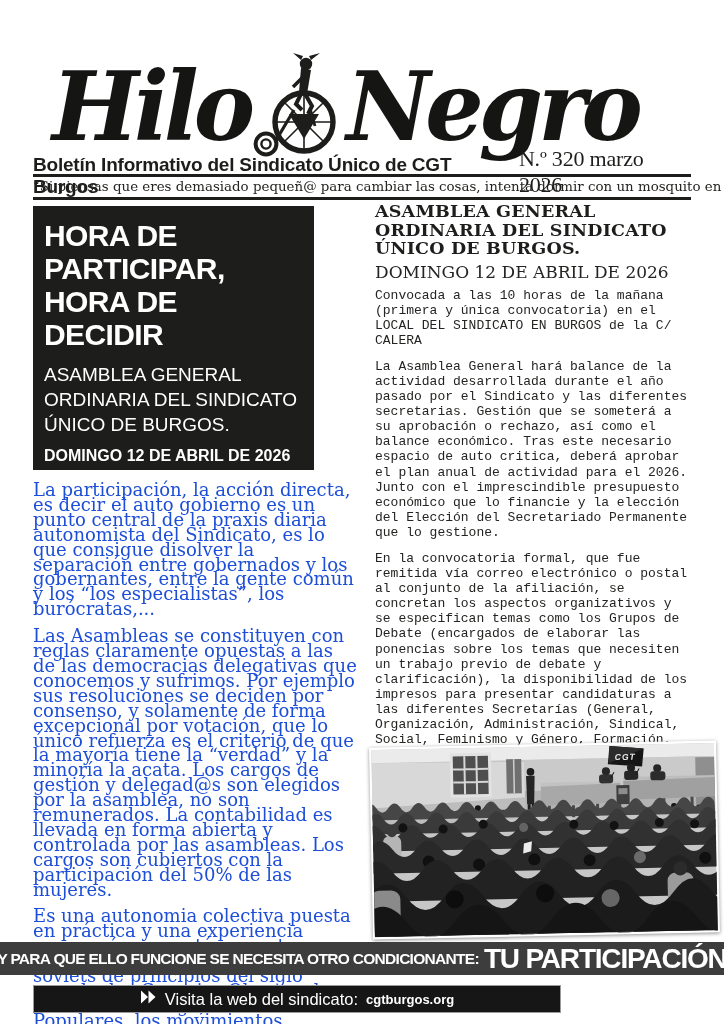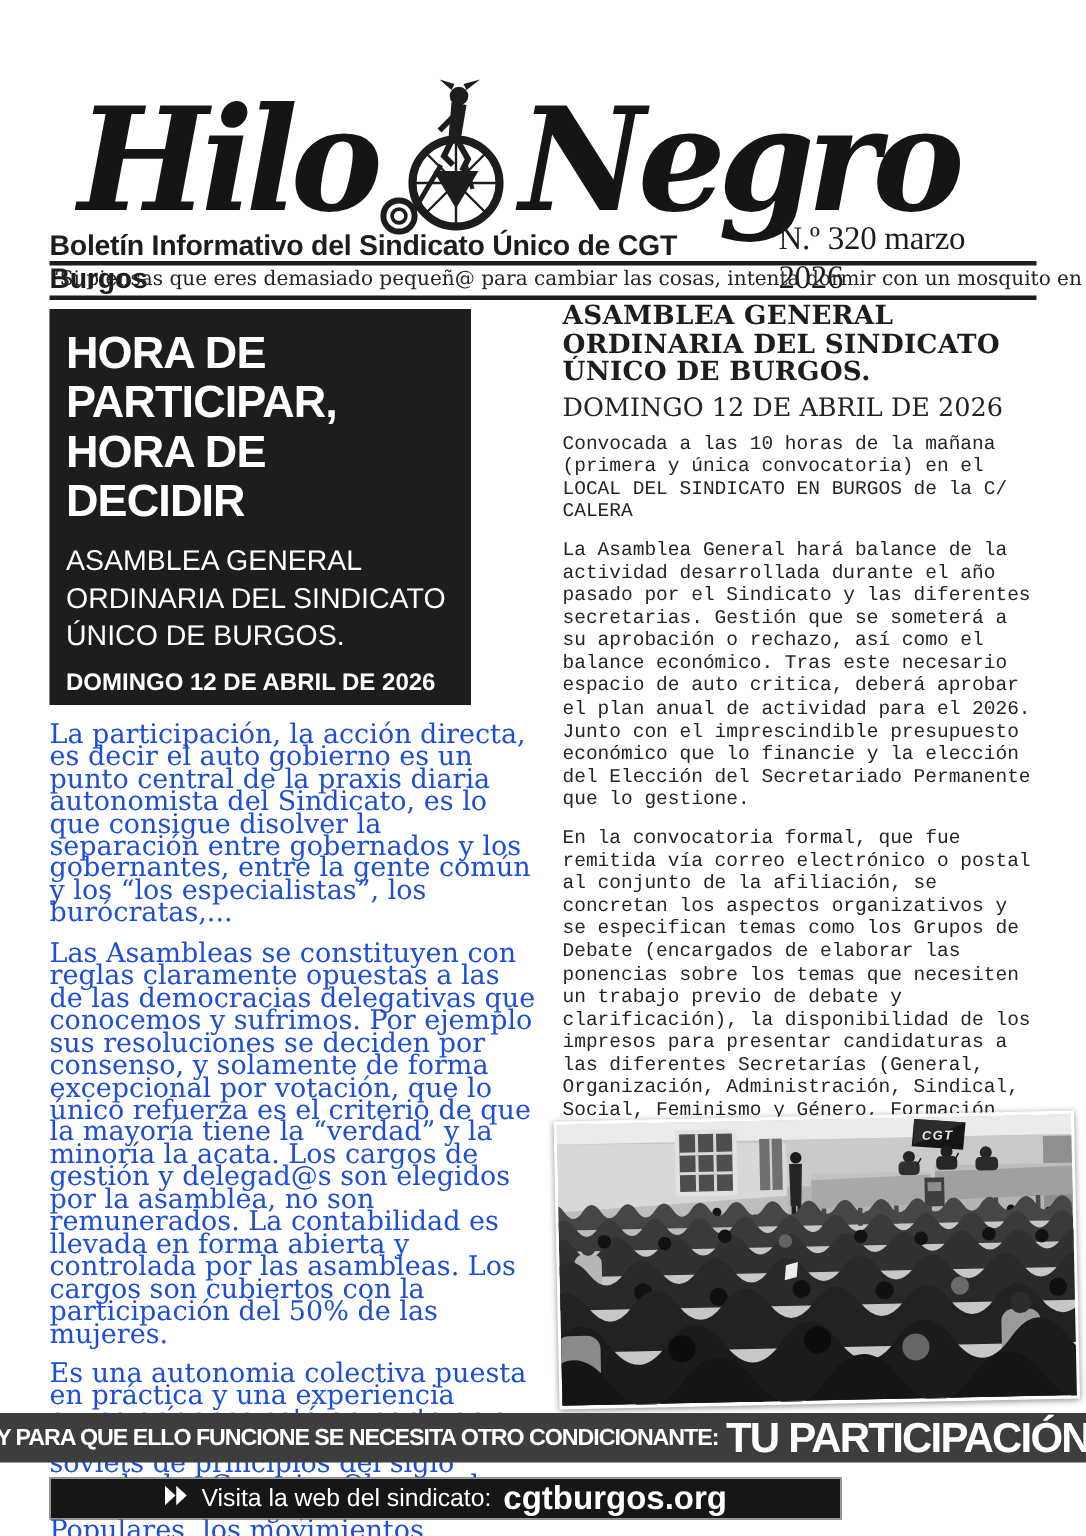--- a/index.html
+++ b/index.html
@@ -68,21 +68,21 @@
     justify-content:center; gap:5px; white-space:nowrap;
   }
   .banner-prefix    { font-size:15.5px; font-weight:700; letter-spacing:-0.7px; }
   .banner-highlight { font-size:28px;  font-weight:800; letter-spacing:-1.2px; }
   .webbar {
     position:absolute; left:33px; top:985px; width:528px; height:28px;
     background:#161616; border:1px solid #9a9a9a; color:#fff;
     display:flex; align-items:center; justify-content:center; gap:8px; white-space:nowrap;
   }
   .web-label { font-size:16.5px; }
-  .web-url   { font-size:22px; font-weight:bold; }
+  .web-url   { font-size:13px; font-weight:bold; }
 </style>
 </head>
 <body>
 
 <div class="page">
 
   <div class="masthead">
     <span class="masthead-word">Hilo</span>
     <span class="masthead-icon">
       <svg width="92" height="106" viewBox="0 0 46 53" aria-hidden="true">

